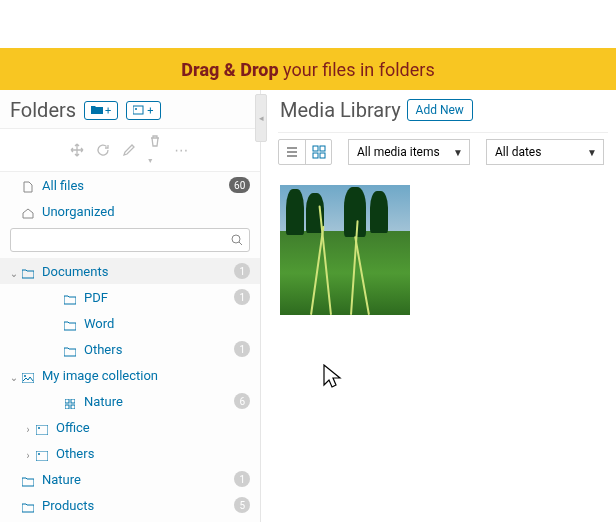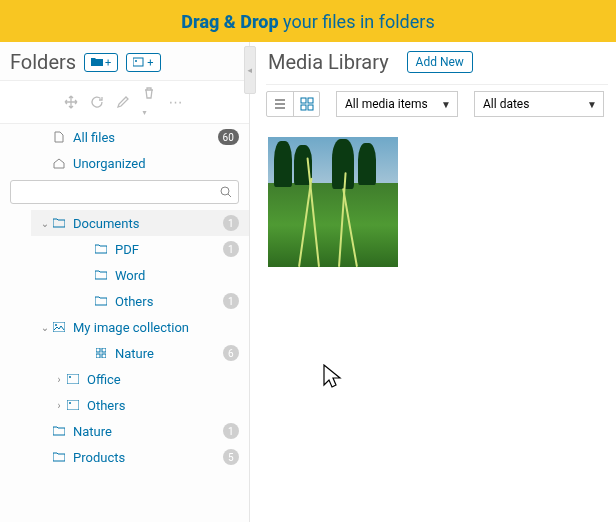--- a/index.html
+++ b/index.html
@@ -1,35 +1,35 @@
 <!DOCTYPE html>
 <html><head>
 <meta charset="utf-8">
 <style>
   * { box-sizing: border-box; margin: 0; padding: 0; font-family: -apple-system, "Segoe UI", Roboto, Arial, sans-serif; }
   body { width: 616px; height: 522px; overflow: hidden; background: #fff; }
 
   
-  .banner { background: #f8c622; height: 42px; display: flex; align-items: center; justify-content: center; font-size: 18px; color: #0369a1; }
+  .banner { background: #f8c622; height: 42px; display: flex; align-items: center; justify-content: center; font-size: 18px; color: #7f1d1d; margin-top: 48px; }
   .banner b { font-weight: 800; }
 
   
   .main { display: flex; height: calc(522px - 42px); }
 
   
   .left { width: 293px; border-right: 1px solid #e5e5e5; background: #fdfdfd; display: flex; flex-direction: column; }
   .left-header { display: flex; align-items: center; gap: 8px; padding: 8px 10px 6px 10px; }
   .left-header h2 { font-size: 20px; font-weight: 400; color: #555; }
   .hdr-btn { border: 1px solid #0073aa; color: #0073aa; background: #fff; border-radius: 3px; font-size: 11px; padding: 2px 6px; cursor: pointer; display: inline-flex; align-items: center; gap: 2px; }
 
   .toolbar { border-top: 1px solid #eee; border-bottom: 1px solid #eee; height: 44px; display: flex; align-items: center; justify-content: center; gap: 12px; color: #aaa; background: #fff; }
   .toolbar span svg { display:block; }
   .dots { letter-spacing: 2px; font-size: 14px; color:#bbb; }
 
-  .row { display: flex; align-items: center; padding: 5px 10px 5px 8px; font-size: 13px; color: #0073aa; cursor: pointer; position: relative; min-height: 26px; margin-left: 31px; }
+  .row { display: flex; align-items: flex-end; padding: 5px 10px 5px 8px; font-size: 13px; color: #0073aa; cursor: pointer; position: relative; min-height: 26px; }
   .row.selected { background: #f2f2f2; }
   .chev { width: 12px; text-align: center; color: #888; font-size: 10px; }
   .chev.placeholder { visibility: hidden; }
   .ico { width: 16px; display: inline-flex; justify-content: center; margin-right: 6px; color: #0073aa; }
   .ico.gray { color: #888; }
   .label { flex: 1; white-space: nowrap; overflow: hidden; text-overflow: ellipsis; }
   .badge { background: #cfcfcf; color: #fff; border-radius: 8px; font-size: 10px; min-width: 16px; height: 16px; display: inline-flex; align-items: center; justify-content: center; padding: 0 5px; }
   .badge.dark { background: #666; }
   .indent1 { padding-left: 22px; }
   .indent2 { padding-left: 62px; }
@@ -38,21 +38,21 @@
   .search { width: 100%; border: 1px solid #ccc; border-radius: 3px; height: 24px; padding: 0 24px 0 6px; font-size: 12px; background: #fff; }
   .search-box { position: relative; }
   .search-box .sicon { position: absolute; right: 6px; top: 4px; color: #888; }
 
   
   .divider { width: 12px; position: relative; }
   .handle { position: absolute; top: 4px; left: -6px; width: 12px; height: 48px; background: #eaeaea; border: 1px solid #ddd; border-radius: 2px; display:flex; align-items:center; justify-content:center; color:#aaa; font-size:9px; }
 
   
   .right { flex: 1; background: #fff; padding: 4px 8px 8px 6px; }
-  .right-header { display: flex; align-items: center; gap: 18px; padding: 4px 0 10px 2px; }
+  .right-header { display: flex; align-items: center; gap: 6px; padding: 4px 0 10px 2px; }
   .right-header h2 { font-size: 20px; font-weight: 400; color: #555; }
   .addnew { border: 1px solid #0073aa; color: #0073aa; background: #fff; border-radius: 3px; font-size: 12px; padding: 3px 8px; cursor: pointer; }
 
   .filterbar { display: flex; align-items: center; gap: 16px; padding: 6px 4px 10px 0; border-top:1px solid #eee; }
   .viewtoggle { display: inline-flex; border: 1px solid #ccc; border-radius: 2px; overflow: hidden; }
   .viewtoggle span { width: 26px; height: 24px; display: inline-flex; align-items:center; justify-content:center; color:#777; cursor:pointer; }
   .viewtoggle span.active { color: #0073aa; border-left:1px solid #ccc; }
   .select { border: 1px solid #ccc; height: 26px; font-size: 12px; padding: 0 22px 0 8px; background: #fff; position: relative; display:inline-flex; align-items:center; cursor:pointer; }
   .select .tri { position:absolute; right:6px; font-size:10px; color:#333; }
 
@@ -280,21 +280,21 @@
               <rect x="8" y="1" width="5" height="5" fill="none" stroke="currentColor"></rect>
               <rect x="1" y="8" width="5" height="5" fill="none" stroke="currentColor"></rect>
               <rect x="8" y="8" width="5" height="5" fill="none" stroke="currentColor"></rect>
             </svg>
           </span>
       </span>
       <span class="select" style="width:122px">
         <span>All media items</span>
           <span class="tri">▼</span>
       </span>
-      <span class="select" style="width:130px">
+      <span class="select" style="width:118px">
         <span>All dates</span>
           <span class="tri">▼</span>
       </span>
     </div>
 
     <div class="thumbs">
       <div class="thumb">
         <div class="sky"></div>
           <div class="grass"></div>
         <div class="tree t1"></div>

